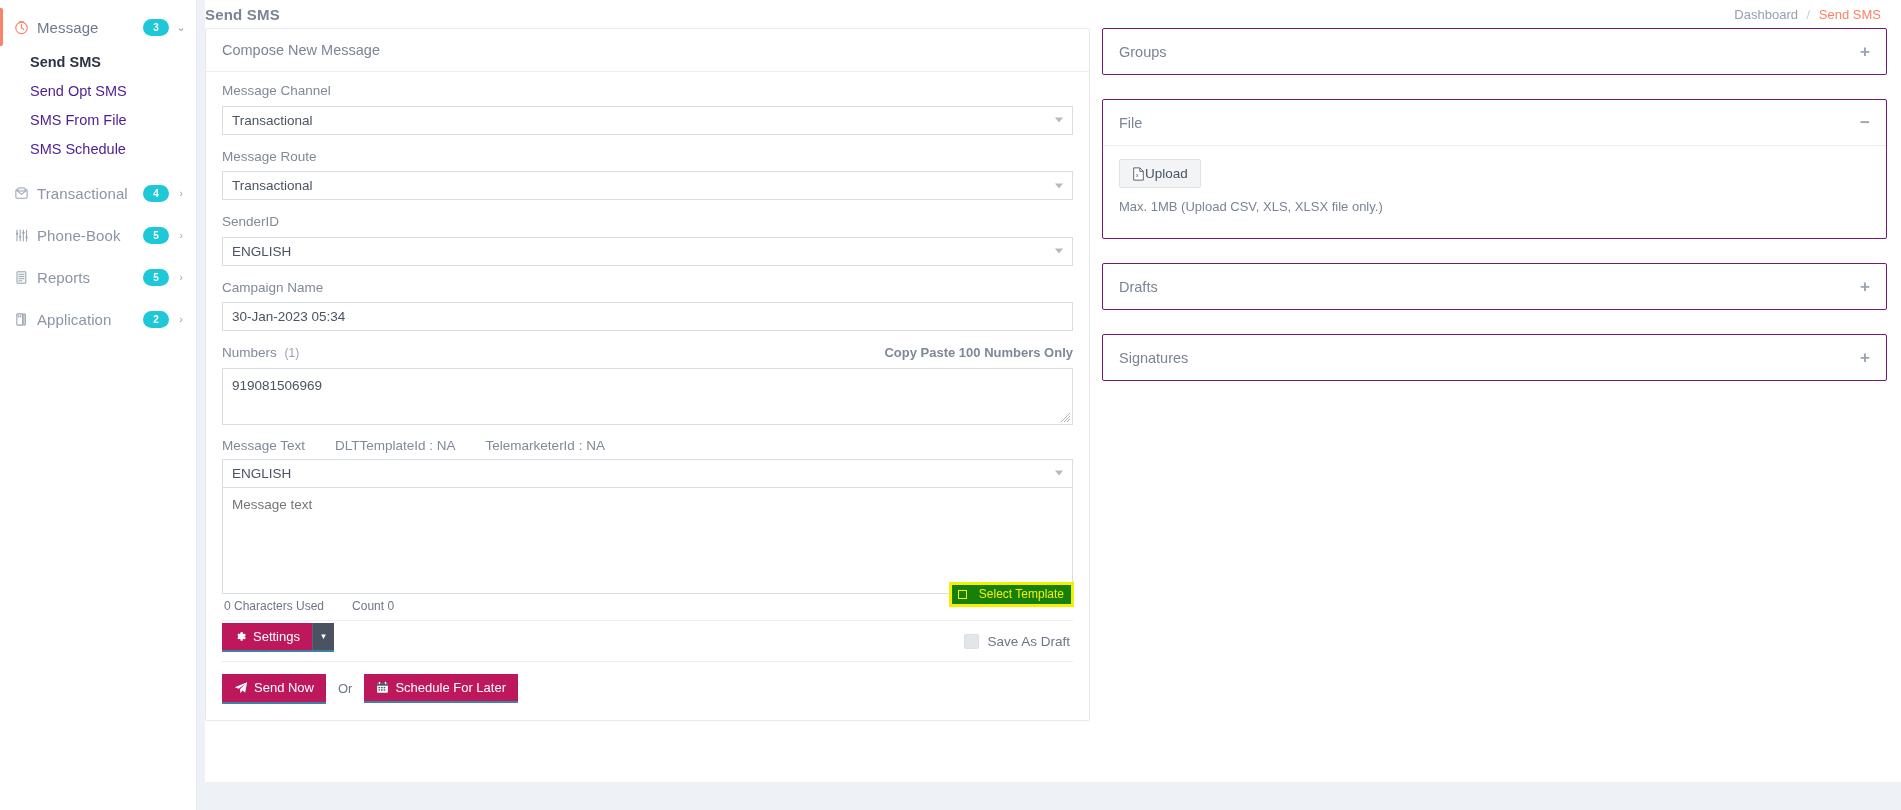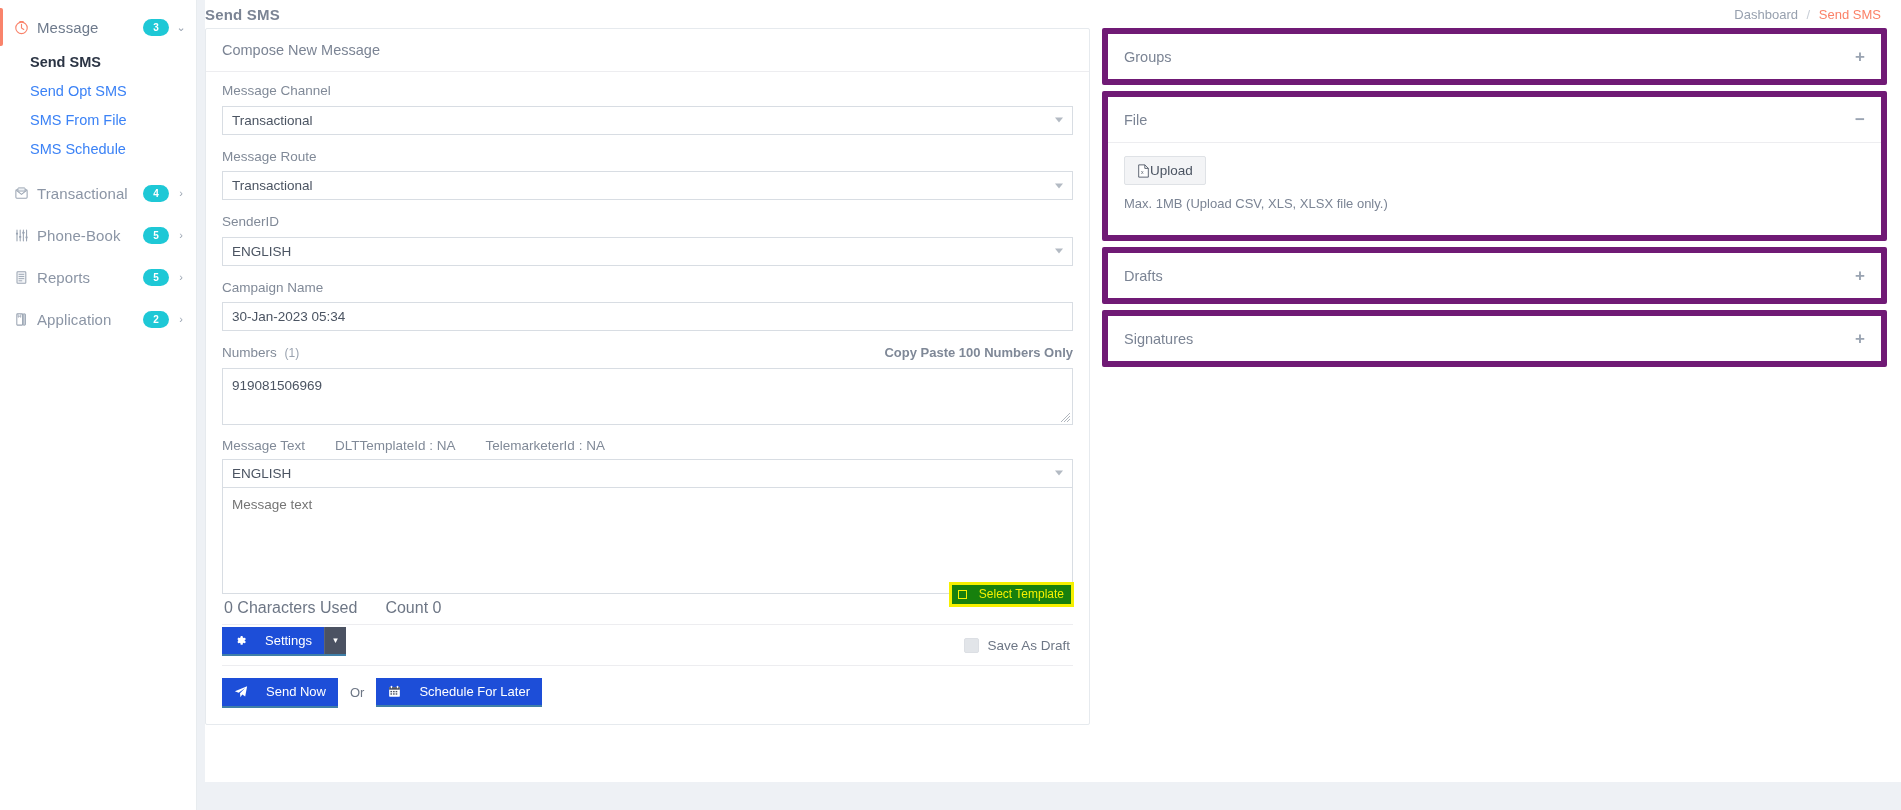--- a/index.html
+++ b/index.html
@@ -43,21 +43,21 @@
   .badge {
     display: inline-flex; align-items: center; justify-content: center;
     min-width: 26px; height: 17px; padding: 0 7px;
     border-radius: 9px; background: #1ec8d6; color: #ffffff;
     font-size: 10px; font-weight: 600; margin-right: 7px;
   }
   .caret { color: #9aa4b2; font-size: 11px; width: 10px; text-align: center; line-height: 1; }
   .sub-list { padding: 0 0 8px 0; }
   .sub-item {
     display: block; height: 29px; line-height: 29px;
-    padding-left: 30px; font-size: 14.5px; color: #3b82f6;
+    padding-left: 30px; font-size: 14.5px; color: #4c1d95;
     cursor: pointer; white-space: nowrap;
   }
   .sub-item.selected { color: #2b3444; font-weight: 600; }
 
   
   .workspace {
     flex: 1; height: 810px; position: relative;
     background: #ffffff; display: flex; flex-direction: column;
   }
   .topbar {
@@ -132,21 +132,21 @@
     position: absolute; right: 2px; bottom: 2px; width: 11px; height: 11px;
     pointer-events: none;
   }
   .ta-wrap { position: relative; }
 
   .counter-row {
     display: flex; align-items: center; gap: 28px;
     padding: 5px 0 7px 2px; border-bottom: 1px solid #ededf0;
     position: relative; min-height: 26px;
   }
-  .counter-row .ctr { font-size: 16px; color: #6d7685; }
+  .counter-row .ctr { font-size: 12px; color: #6d7685; }
 
   
   .tpl-btn-holder {
     position: absolute; right: 0; top: -11px;
     background: #2f7fae; padding: 2px 2px 3px 2px;
   }
   .tpl-btn {
     background: #2f7fae; padding: 0;
     outline: 3px solid #f5f000; outline-offset: 0px;
     display: inline-block;
@@ -170,44 +170,44 @@
     border: 1px solid #dcdfe4; border-radius: 2px; margin-right: 8px;
     cursor: pointer;
   }
   .draft-label { font-size: 13.5px; color: #6d7685; }
 
   .settings-row {
     position: relative; margin-top: -40px; padding-bottom: 9px;
   }
   .btn {
     display: inline-flex; justify-content: center;
-    background: #1d4ed8; color: #ffffff; border: none;
+    background: #be185d; color: #ffffff; border: none;
     border-bottom: 2px solid #3f7fa8;
     font-size: 13px; font-family: "Liberation Sans", sans-serif;
-    padding: 7px 12px; cursor: pointer; gap: 18px; line-height: 1;
+    padding: 7px 12px; cursor: pointer; gap: 6px; line-height: 1;
   }
   .btn-split {
     display: inline-flex; border-bottom: 2px solid #3f7fa8;
   }
   .btn-split .btn { border-bottom: none; }
   .btn-split .split-caret {
     background: #4b5262; color: #ffffff; width: 22px;
     display: inline-flex; align-items: center; justify-content: center;
     border-left: 1px solid #5d6474; cursor: pointer; font-size: 9px;
   }
   .send-row {
     display: flex; align-items: center; gap: 12px;
     padding: 12px 0 16px 0; border-top: 1px solid #ededf0;
   }
   .or-text { font-size: 13px; color: #6d7685; }
 
   
   .panel {
-    background: #ffffff; border: 6px solid #701a75;
-    border-radius: 2px; margin-bottom: 6px;
+    background: #ffffff; border: 1px solid #701a75;
+    border-radius: 2px; margin-bottom: 24px;
   }
   .panel-hd {
     display: flex; align-items: center;
     padding: 14px 16px; font-size: 14.5px; color: #7b8494;
   }
   .panel-hd .toggle {
     margin-left: auto; color: #9aa4b2; font-size: 17px;
     line-height: 1; font-weight: 600; cursor: pointer;
   }
   .panel-body {

